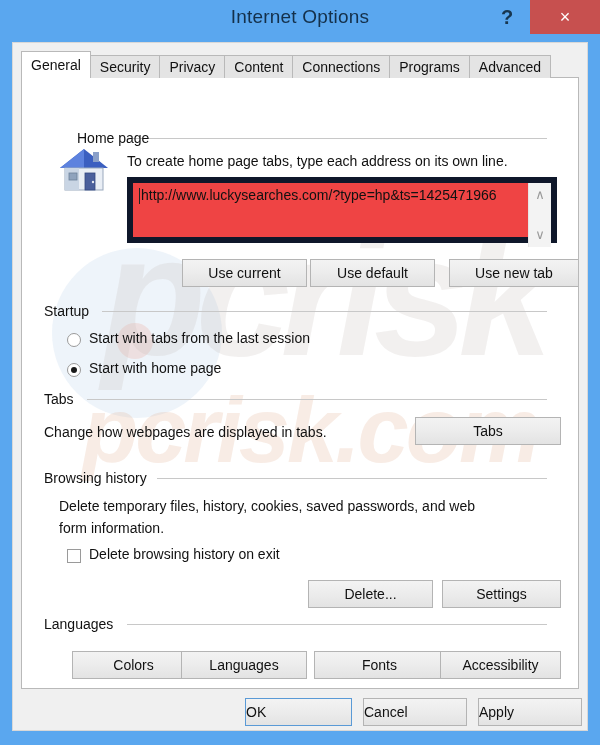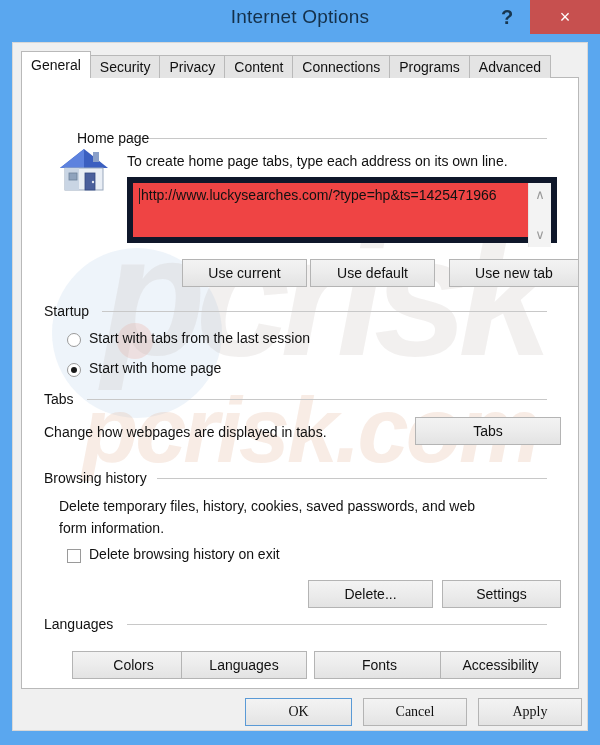--- a/index.html
+++ b/index.html
@@ -271,24 +271,24 @@
   
   .footer-btn {
     position: absolute;
     top: 655px;
     height: 28px;
     background: linear-gradient(to bottom, #f3f3f3 0%, #ececec 50%, #e3e3e3 100%);
     border: 1px solid #b4b4b4;
     box-sizing: border-box;
     font-size: 14px;
     color: #111111;
-    text-align: center;
+    text-align: left;
     line-height: 26px;
     cursor: pointer;
-    font-family: Liberation Serif, serif;
+    font-family: Liberation Sans, sans-serif;
   }
   .footer-btn.default { border: 1px solid #5a9ad6; }
 </style>
 </head>
 <body>
 
 <div class="window">
 
   <div class="titlebar">
     <div class="title-text">Internet Options</div>

